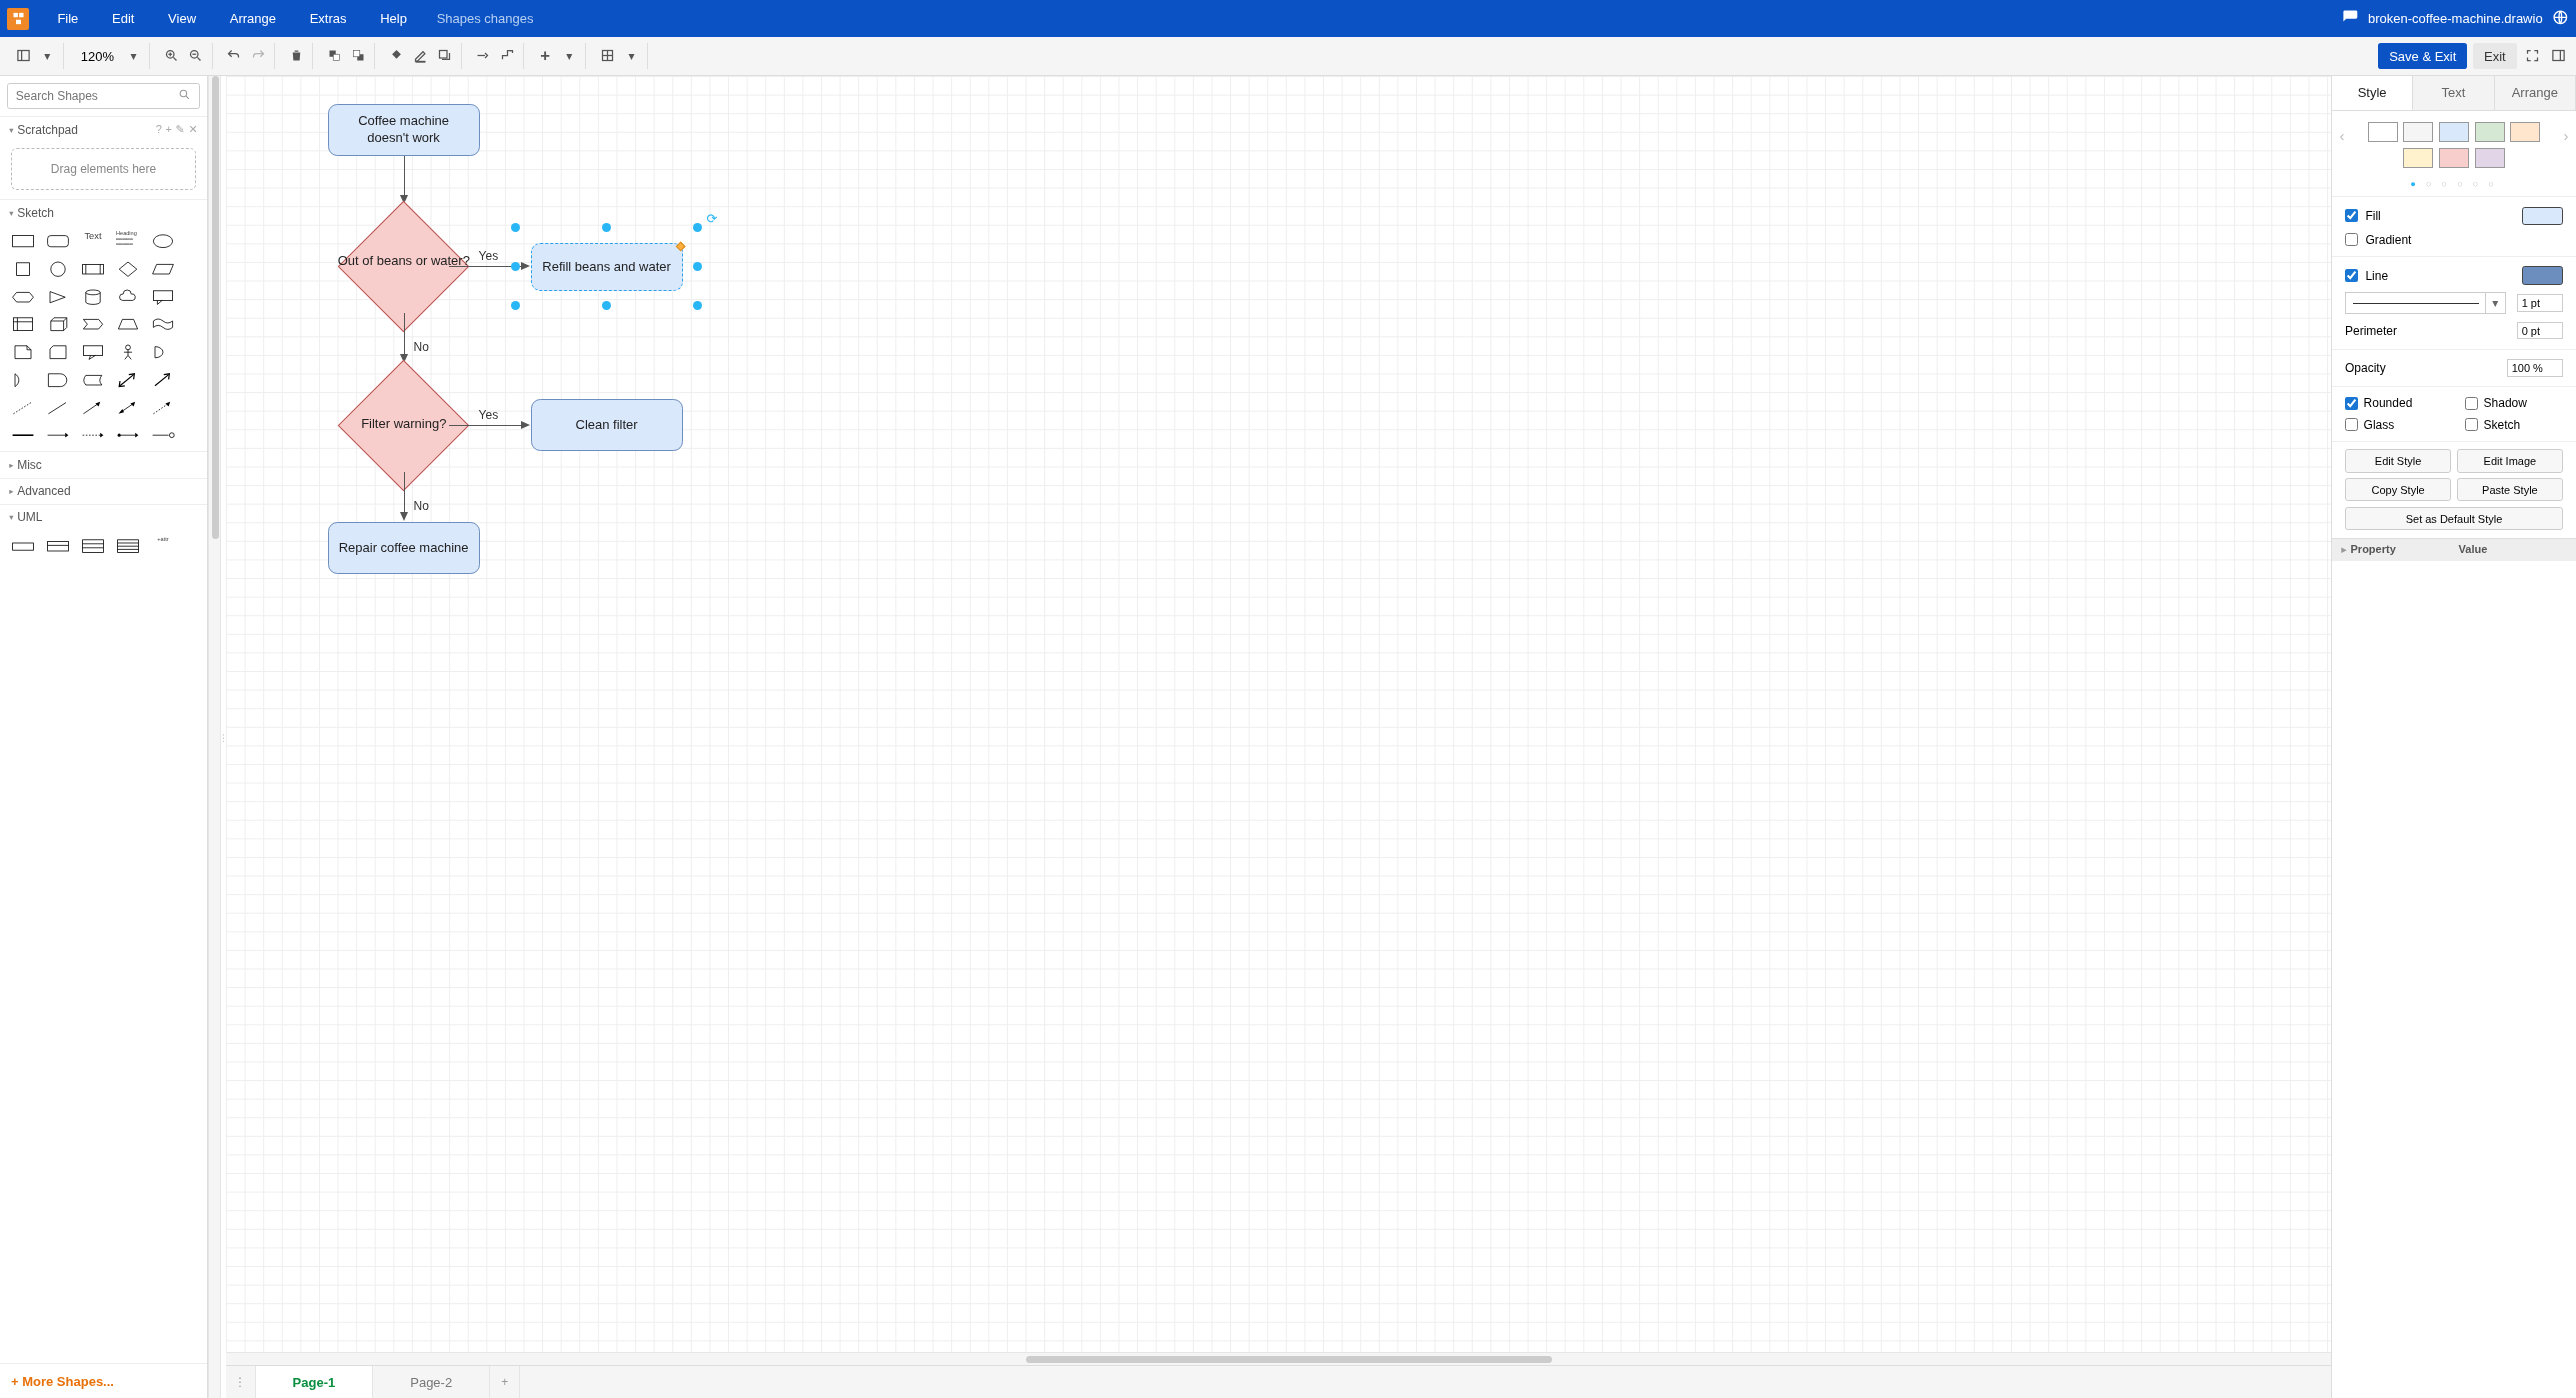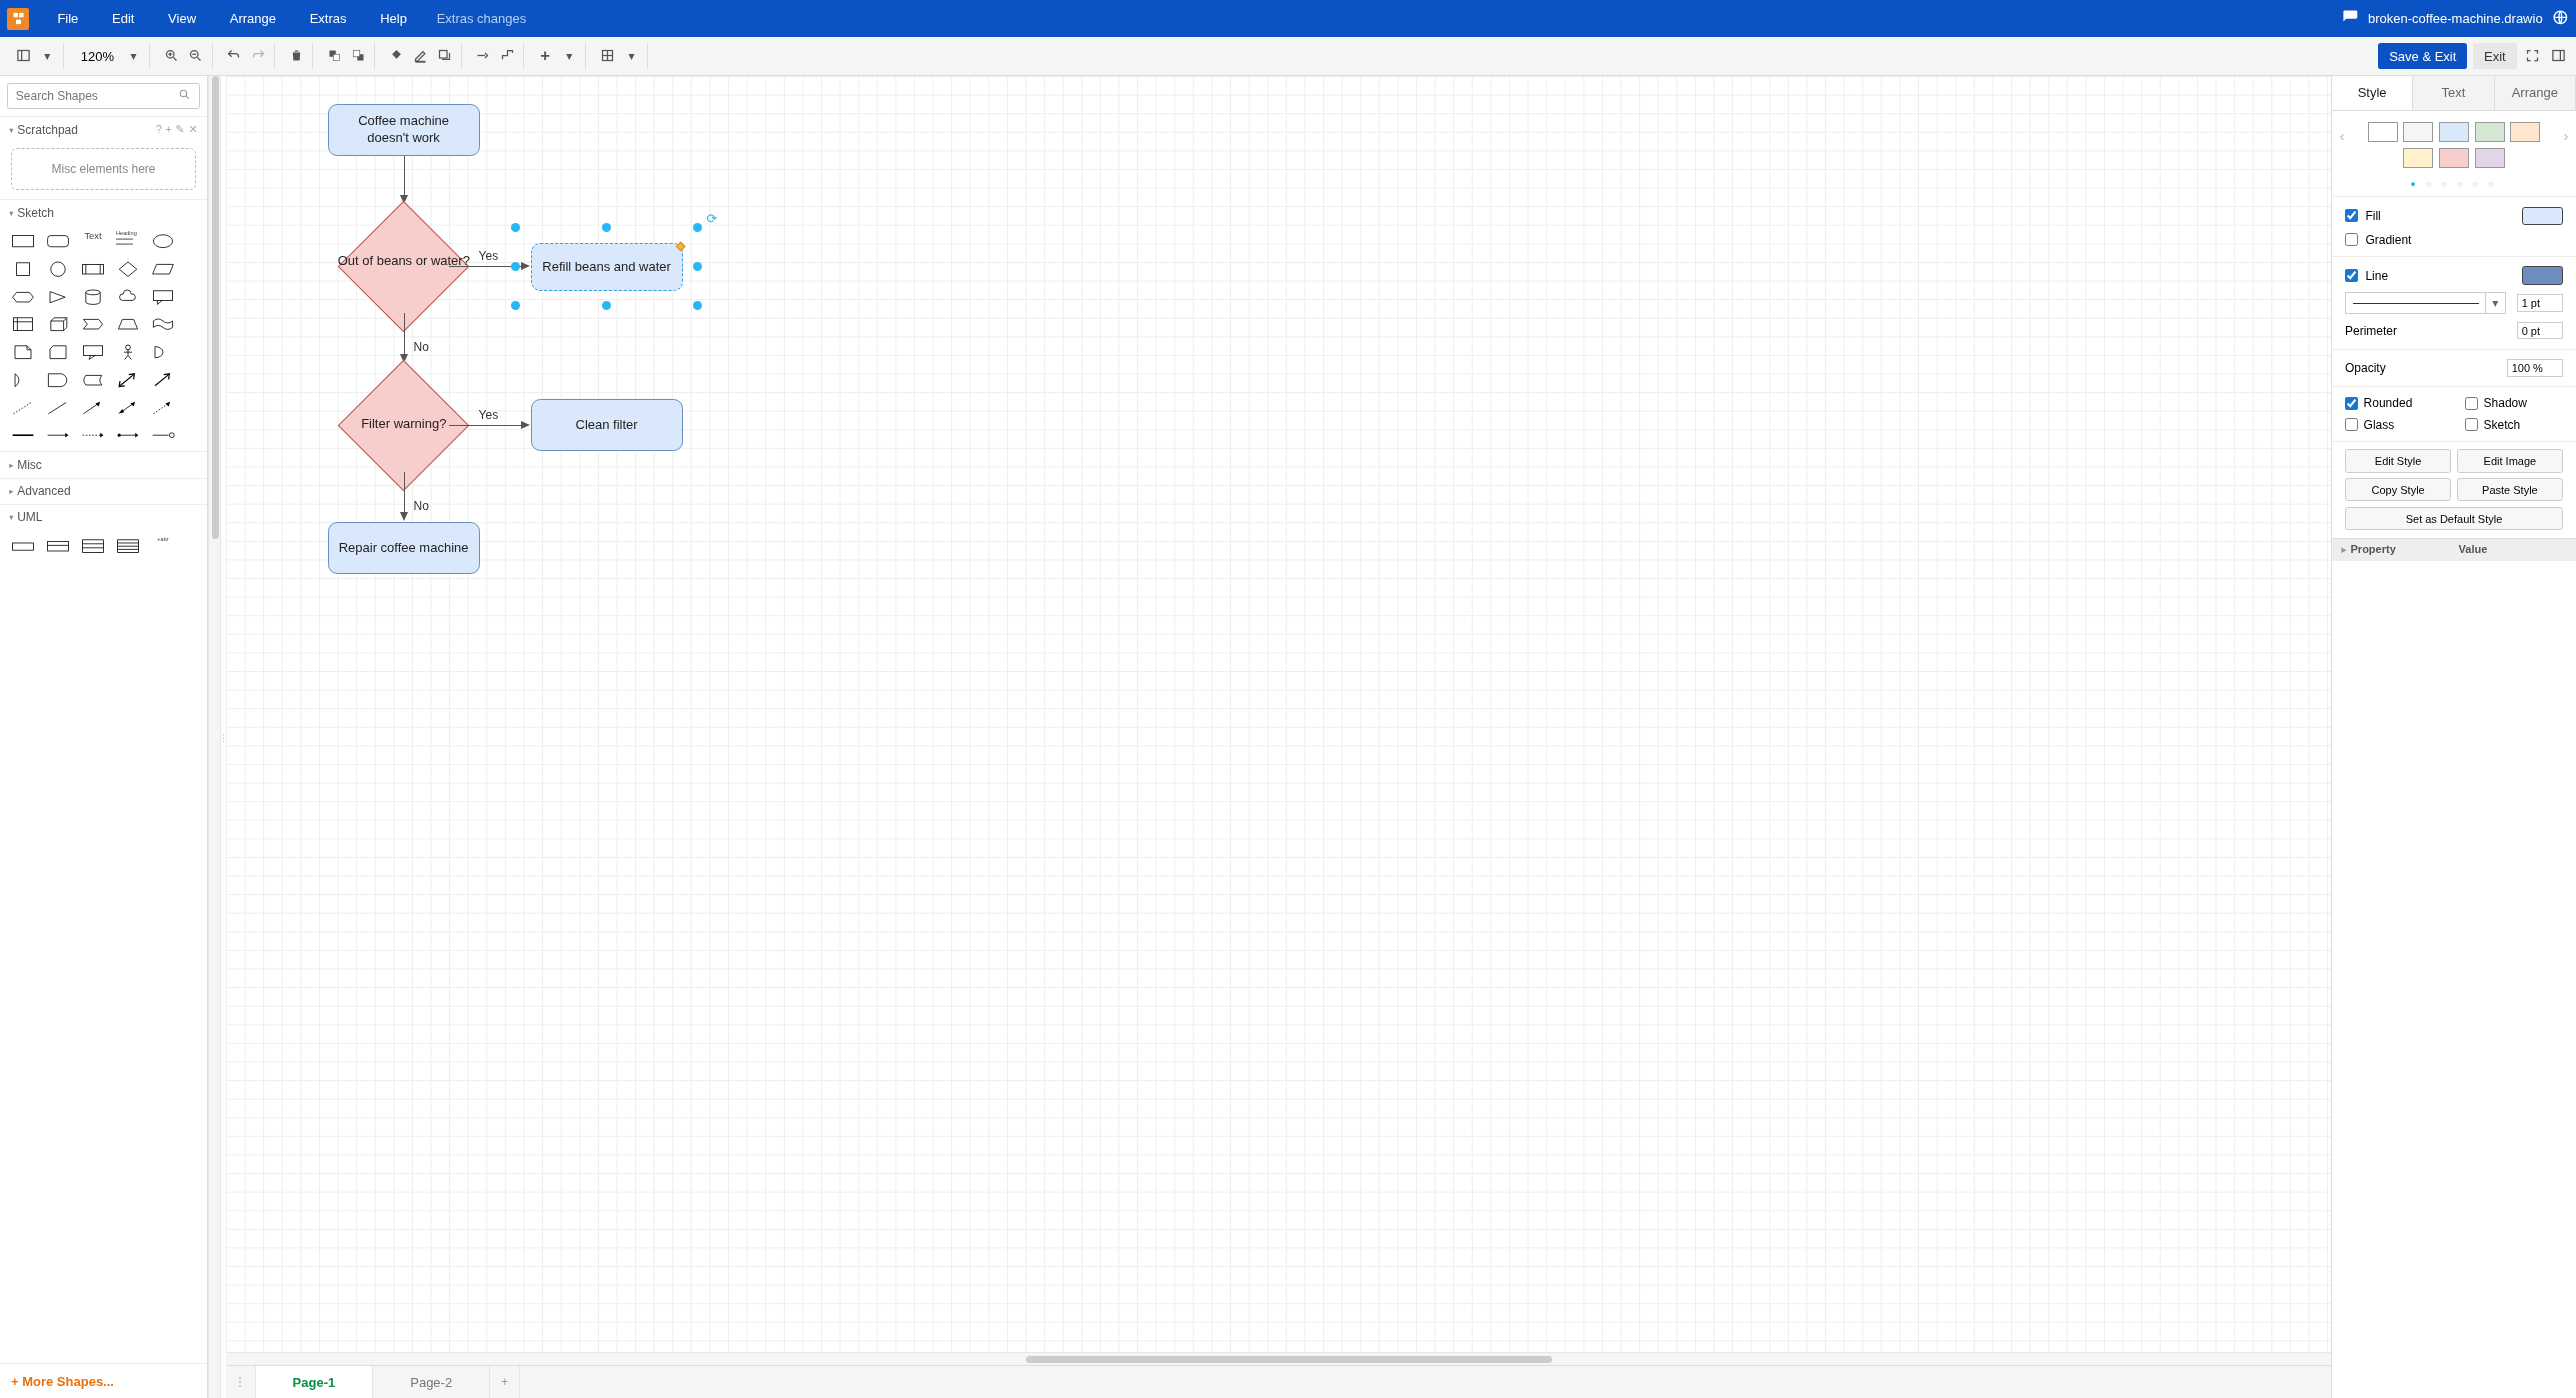--- a/index.html
+++ b/index.html
@@ -124,21 +124,21 @@
           <rect x="13" y="3" width="7" height="7" fill="#fff"></rect>
           <rect x="8" y="14" width="8" height="7" fill="#fff"></rect>
         </svg>
     </div>
     <div class="menuitem">File</div>
     <div class="menuitem">Edit</div>
     <div class="menuitem">View</div>
     <div class="menuitem">Arrange</div>
     <div class="menuitem">Extras</div>
     <div class="menuitem">Help</div>
-    <div class="unsaved">Extras changes</div>
+    <div class="unsaved">Shapes changes</div>
   </div>
   <div class="menubar-right">
     <span>
       <svg class="icon-speech" viewBox="0 0 24 24" fill="#fff">
           <path d="M20 2H4a2 2 0 00-2 2v14l4-4h14a2 2 0 002-2V4a2 2 0 00-2-2z"></path>
         </svg>
     </span>
     <span class="filename">broken-coffee-machine.drawio</span>
     <span>
       <svg width="16.7" height="16.7" viewBox="0 0 24 24" fill="none" stroke="#fff" stroke-width="2">
@@ -289,21 +289,21 @@
     <div class="panel-section-hdr">
       <span class="caret">▾</span>
         <span>Scratchpad</span>
       <span class="scratch-icons">
         <span>?</span>
         <span>+</span>
         <span>✎</span>
         <span>✕</span>
       </span>
     </div>
-    <div class="scratch-area">Misc elements here</div>
+    <div class="scratch-area">Drag elements here</div>
 
     <div class="panel-section-hdr">
         <span class="caret">▾</span>
         <span>Sketch</span>
       </div>
     <div class="shape-grid">
       <div class="shape-cell">
           <svg viewBox="0 0 30 22">
             <rect x="2" y="4" width="26" height="14" fill="none" stroke="#000"></rect>
           </svg>

